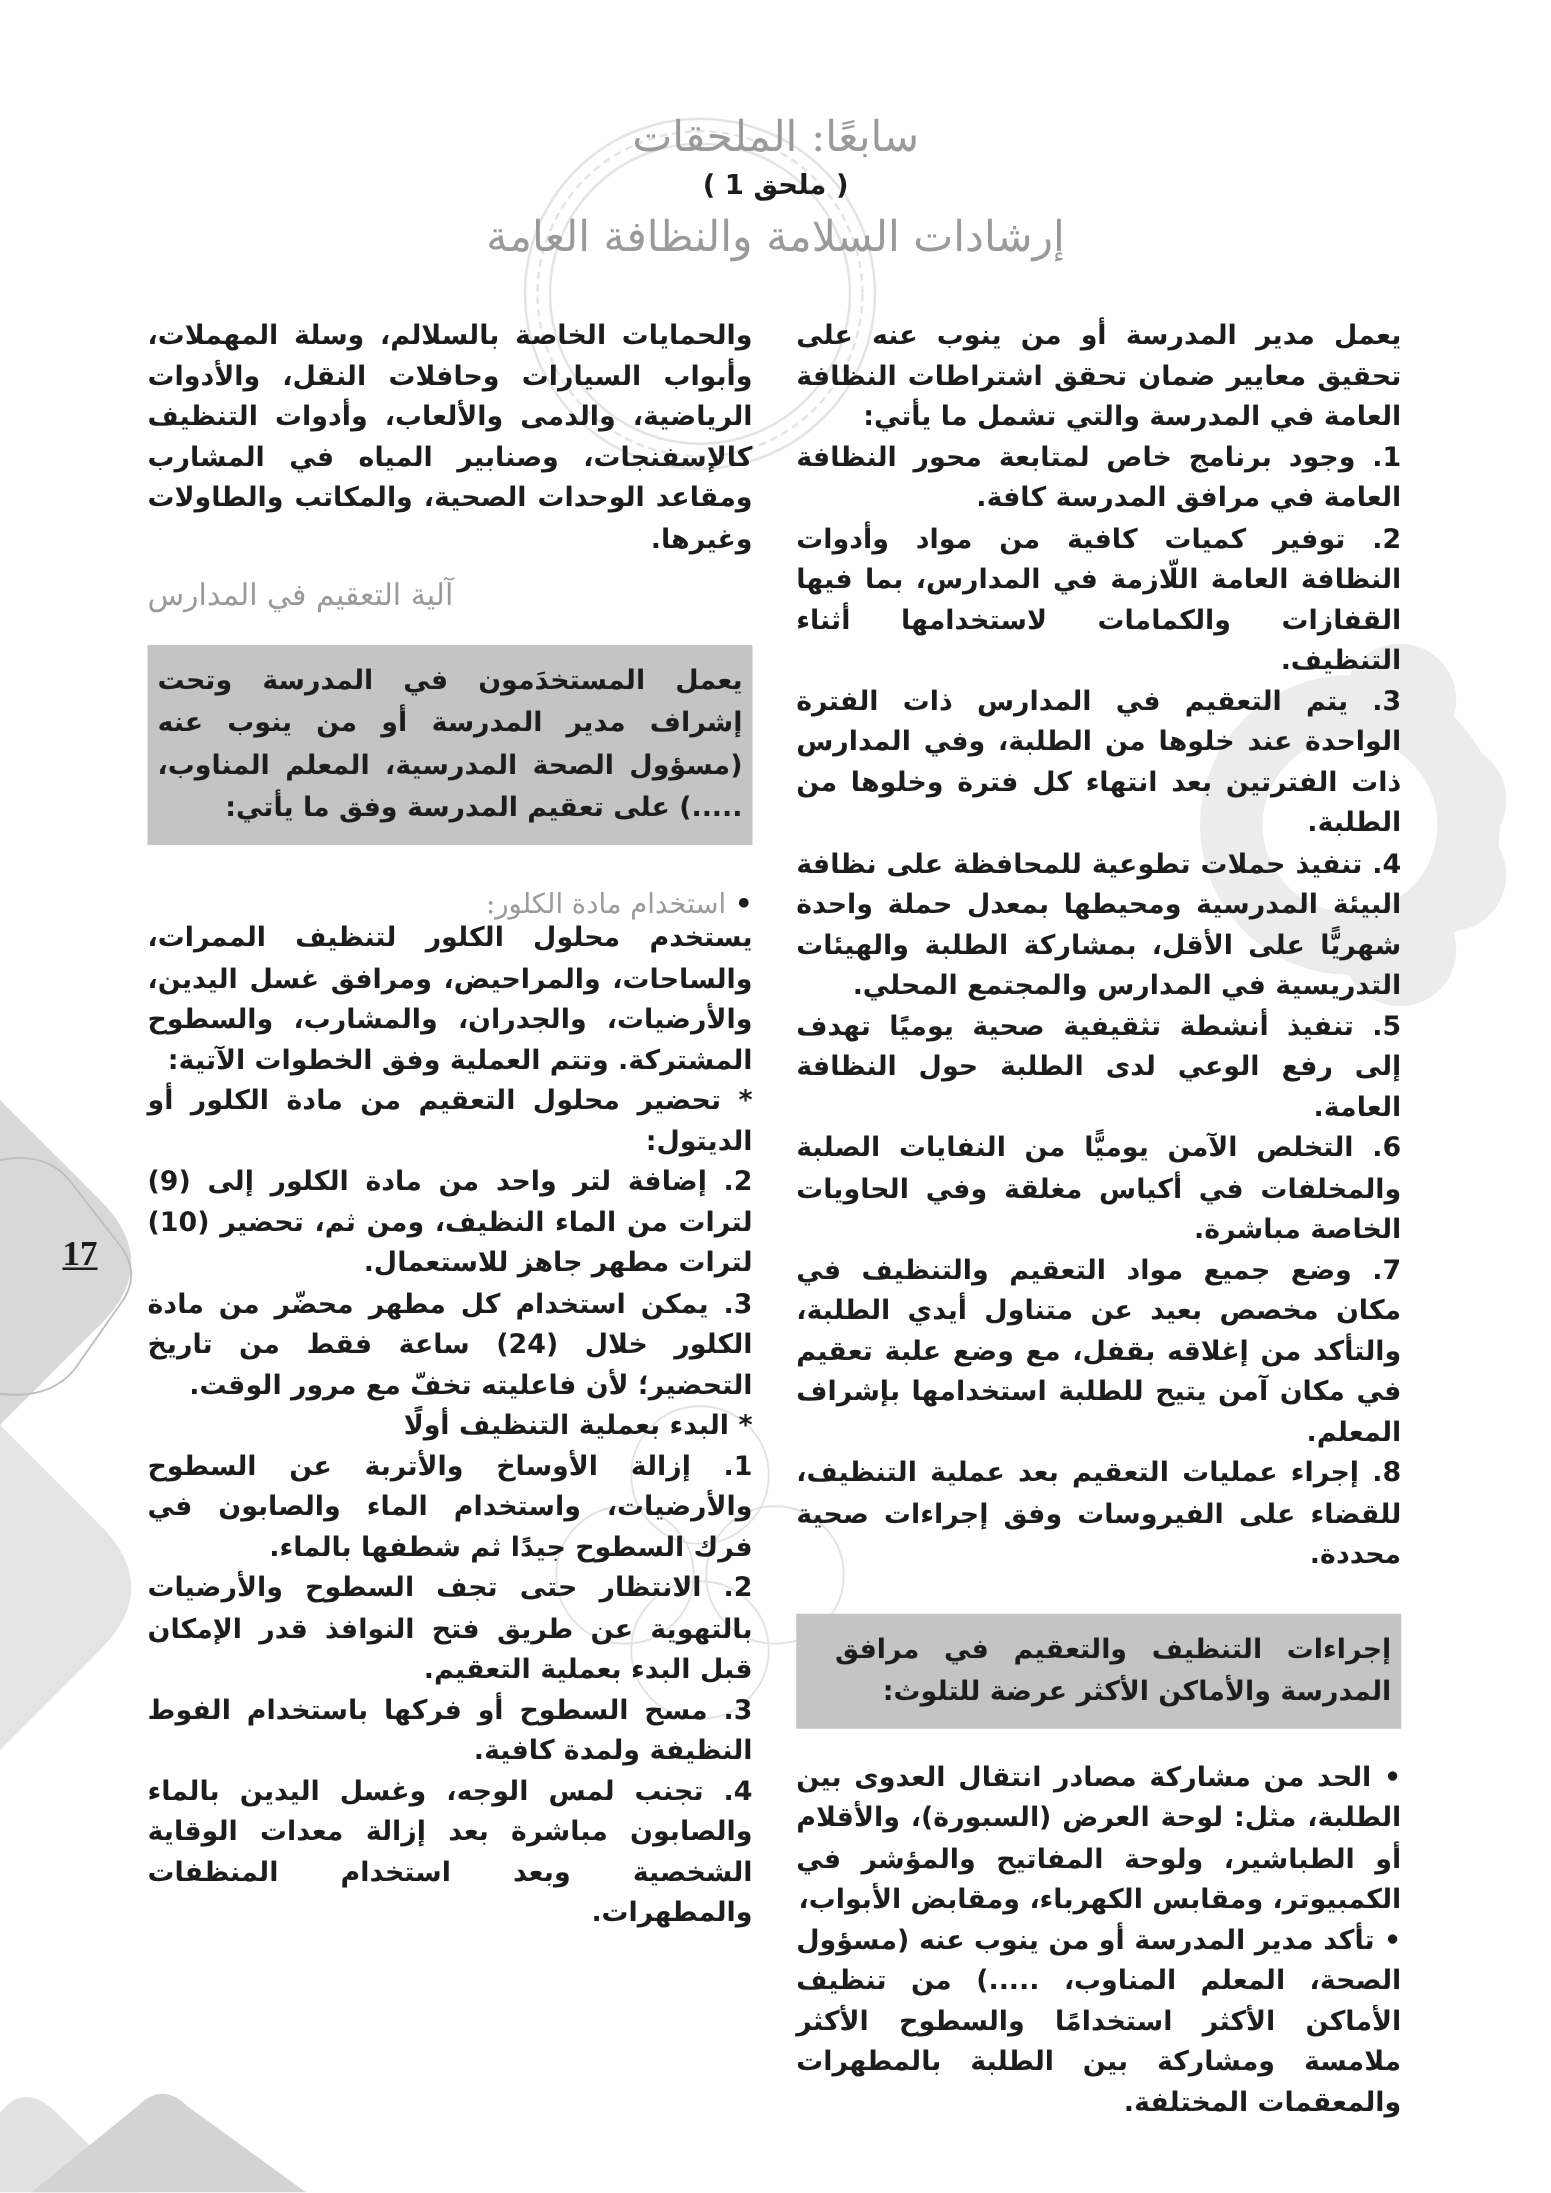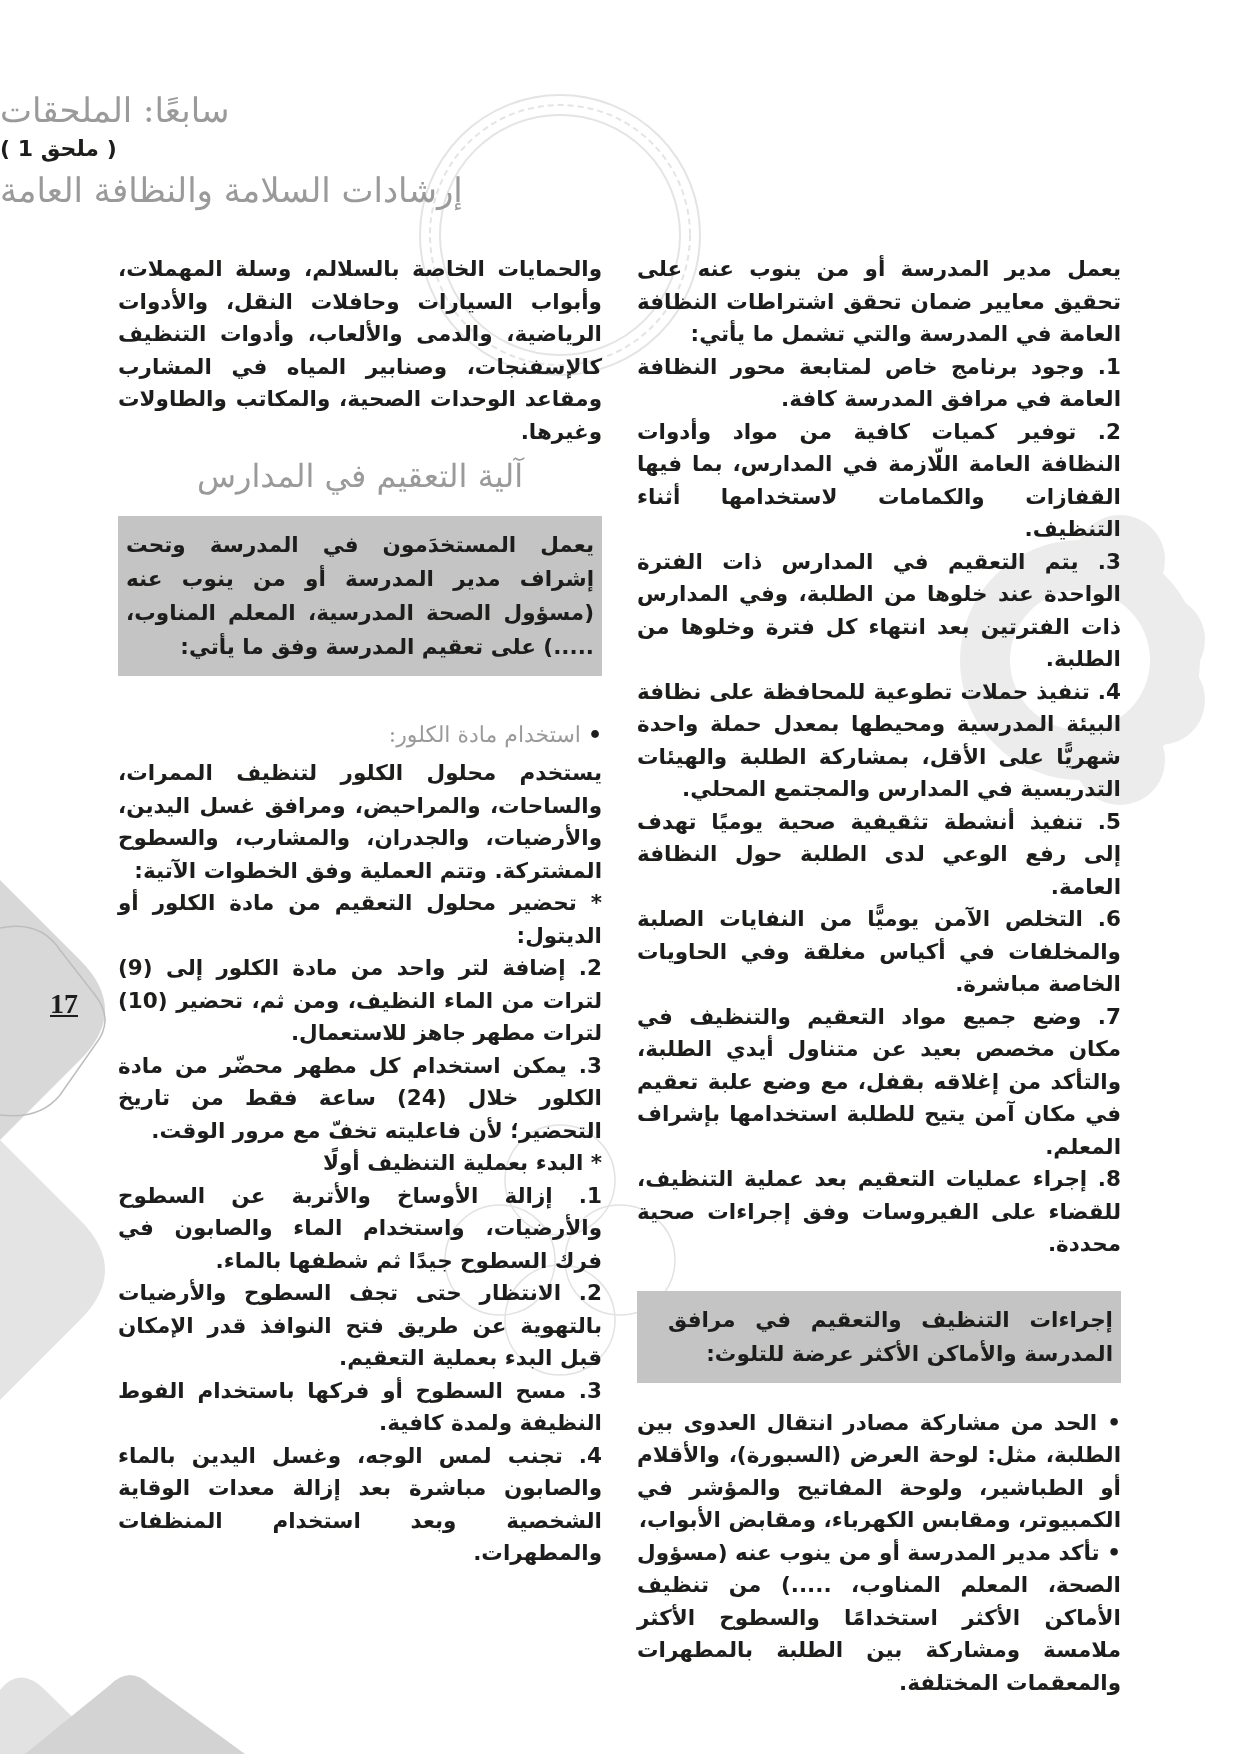--- a/index.html
+++ b/index.html
@@ -7,21 +7,21 @@
     width: 1241px; height: 1754px; position: relative; overflow: hidden;
     background: #ffffff; color: #1d1d1b;
     font-family: "DejaVu Sans", sans-serif;
   }
   .deco { position: absolute; pointer-events: none; }
   .page-number {
     position: absolute; left: 44px; top: 988px; width: 40px;
     font-family: "Liberation Serif", serif; font-weight: bold; font-size: 28px;
     color: #1d1d1b; text-decoration: underline; text-align: center; direction: ltr;
   }
-  .header { position: absolute; left: 0; right: 0; top: 86px; text-align: left; }
+  .header { position: absolute; left: 0; right: 0; top: 86px; text-align: center; }
   .header .section-title {
     font-family: "DejaVu Serif", serif; font-size: 34px; color: #9a9a9a; line-height: 48px;
   }
   .header .appendix-label {
     font-family: "DejaVu Sans", sans-serif; font-weight: bold; font-size: 22px; color: #1d1d1b; line-height: 30px;
   }
   .header .main-title {
     font-family: "DejaVu Serif", serif; font-size: 34px; color: #9a9a9a; line-height: 52px;
   }
   .col { position: absolute; top: 233px; margin-top: 20px; }
@@ -29,25 +29,25 @@
   .col-left { left: 118px; width: 484px; }
   p.t {
     margin: 0; font-size: 21.5px; font-weight: bold; line-height: 32.5px;
     text-align: justify; text-align-last: right;
   }
   .gray-box {
     background: #c4c4c4; padding: 12px 8px;
   }
   .gray-box p.t { line-height: 34px; }
   .subhead {
-    font-family: "DejaVu Serif", serif; color: #9a9a9a; font-size: 32px;
-    text-align: center; line-height: 40px; margin: 8px 0 20px;
+    font-family: "DejaVu Serif", serif; color: #9a9a9a; font-size: 24px;
+    text-align: left; line-height: 40px; margin: 8px 0 20px;
   }
   .bullet-head {
-    font-family: "DejaVu Serif", serif; color: #9a9a9a; font-size: 22px; line-height: 44px;
+    font-family: "DejaVu Serif", serif; color: #9a9a9a; font-size: 22px; line-height: 23px;
   }
   .bullet-head .dot { color: #1d1d1b; font-weight: bold; }
 </style>
 </head>
 <body>
 
 <svg class="deco" width="1241" height="1754" style="left:0;top:0;">
 
   <g fill="none" stroke="#e4e4e4" stroke-width="2">
     <circle cx="560" cy="235" r="140"></circle>

